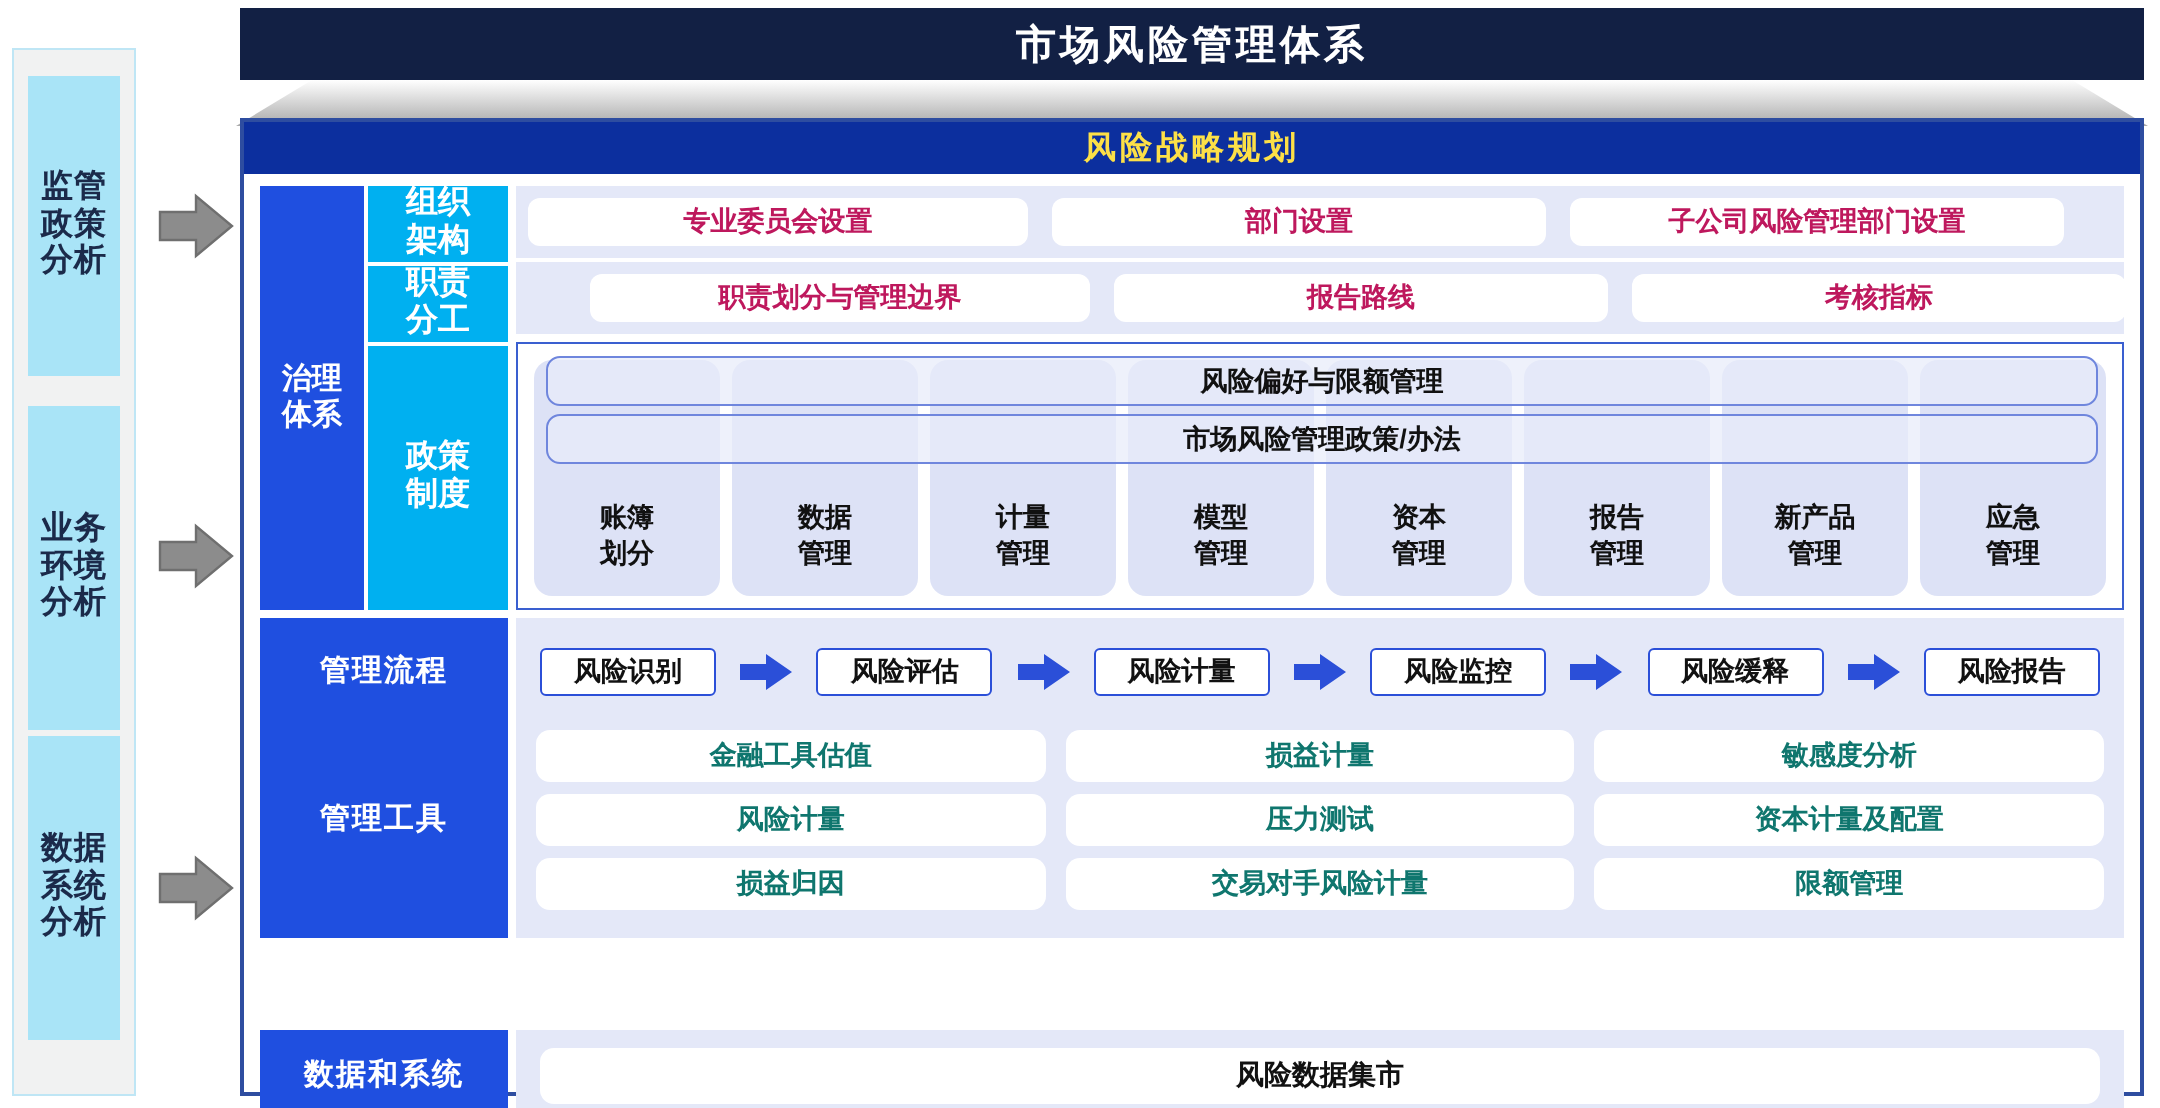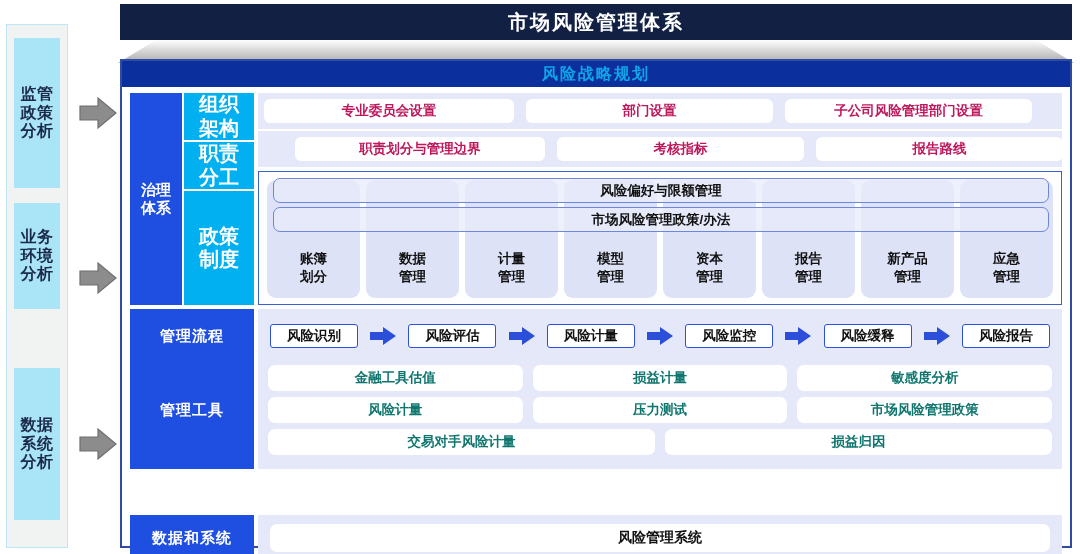--- a/index.html
+++ b/index.html
@@ -44,21 +44,21 @@
   }
   .ribbon{
     position:absolute;left:0px;top:36px;width:956px;height:23px;
   }
   .frame{
     position:absolute;left:2px;top:55px;width:952px;height:489px;
     border:2px solid #2e4da0;box-sizing:border-box;background:#ffffff;
   }
   .strategy-bar{
     position:absolute;left:0px;top:0px;right:0px;height:26px;
-    background:#0c2f9e;color:#0ea5e9;
+    background:#0c2f9e;color:#fde047;
     display:flex;align-items:center;justify-content:center;
     font-size:16px;font-weight:bold;letter-spacing:2px;
   }
 
   .body-grid{
     position:absolute;left:8px;top:32px;right:8px;bottom:6px;
   }
 
   
   .row{position:absolute;left:0;right:0;display:flex;}
@@ -80,21 +80,21 @@
     display:flex;align-items:center;justify-content:center;
     font-size:15px;font-weight:bold;line-height:1.2;text-align:center;
   }
   .gov-left-sub{
     width:70px;flex:0 0 70px;margin-left:2px;
     display:flex;flex-direction:column;
   }
   .gov-sub-cell{
     background:#00b0f0;color:#fff;
     display:flex;align-items:center;justify-content:center;
-    font-size:20px;font-weight:bold;line-height:1.18;text-align:center;
+    font-size:16px;font-weight:bold;line-height:1.18;text-align:center;
     margin-bottom:2px;
   }
   .gov-sub-org{flex:0 0 36px;}
   .gov-sub-duty{flex:0 0 36px;}
   .gov-sub-policy{flex:1 1 auto;margin-bottom:0;}
 
   .gov-content{
     flex:1 1 auto;margin-left:4px;position:relative;
   }
   .gov-topband{
@@ -192,21 +192,21 @@
 
   <div class="driver-box" style="top:38px;height:150px;">
     <div class="driver-label" style="white-space:pre-line;">监管
 政策
 分析</div>
   </div>
   <svg class="arrow-gray" style="left:78px;top:95px;" viewBox="0 0 40 36">
     <polygon points="2,11 20,11 20,3 38,18 20,33 20,25 2,25" fill="#8c8c8c" stroke="#6f6f6f" stroke-width="1.2"></polygon>
   </svg>
 
-  <div class="driver-box" style="top:203px;height:106px;">
+  <div class="driver-box" style="top:203px;height:162px;">
     <div class="driver-label" style="white-space:pre-line;">业务
 环境
 分析</div>
   </div>
   <svg class="arrow-gray" style="left:78px;top:260px;" viewBox="0 0 40 36">
     <polygon points="2,11 20,11 20,3 38,18 20,33 20,25 2,25" fill="#8c8c8c" stroke="#6f6f6f" stroke-width="1.2"></polygon>
   </svg>
 
   <div class="driver-box" style="top:368px;height:152px;">
     <div class="driver-label" style="white-space:pre-line;">数据
@@ -253,22 +253,22 @@
           <div class="gov-content">
 
             <div class="gov-topband">
               <div class="white-pill w-a">专业委员会设置</div>
               <div class="white-pill w-b">部门设置</div>
               <div class="white-pill w-c">子公司风险管理部门设置</div>
             </div>
 
             <div class="gov-topband2">
               <div class="white-pill w-a">职责划分与管理边界</div>
+              <div class="white-pill w-b">报告路线</div>
               <div class="white-pill w-c">考核指标</div>
-              <div class="white-pill w-b">报告路线</div>
             </div>
 
             <div class="policy-box">
               <div class="policy-cols">
                 <div class="pcol">
                   <span class="pcol-label" style="white-space:pre-line;">账簿
 划分</span>
                   </div>
                 <div class="pcol">
                   <span class="pcol-label" style="white-space:pre-line;">数据
@@ -337,32 +337,33 @@
           <div class="lbl-wide">管理工具</div>
           <div class="tools-content">
             <div class="tools-line">
               <div class="tool-pill">金融工具估值</div>
               <div class="tool-pill">损益计量</div>
               <div class="tool-pill">敏感度分析</div>
             </div>
             <div class="tools-line">
               <div class="tool-pill">风险计量</div>
               <div class="tool-pill">压力测试</div>
-              <div class="tool-pill">市场风险管理政策</div>
+              <div class="tool-pill">资本计量及配置</div>
             </div>
             <div class="tools-line">
+              <div class="tool-pill">损益归因</div>
               <div class="tool-pill">交易对手风险计量</div>
-              <div class="tool-pill">损益归因</div>
+              <div class="tool-pill">限额管理</div>
             </div>
           </div>
         </div>
 
         <div class="row row-data">
           <div class="lbl-wide">数据和系统</div>
           <div class="data-content">
-            <div class="data-pill">风险管理系统</div>
+            <div class="data-pill">风险数据集市</div>
           </div>
         </div>
 
       </div>
     </div>
   </div>
 </div>
 
 </body></html>

